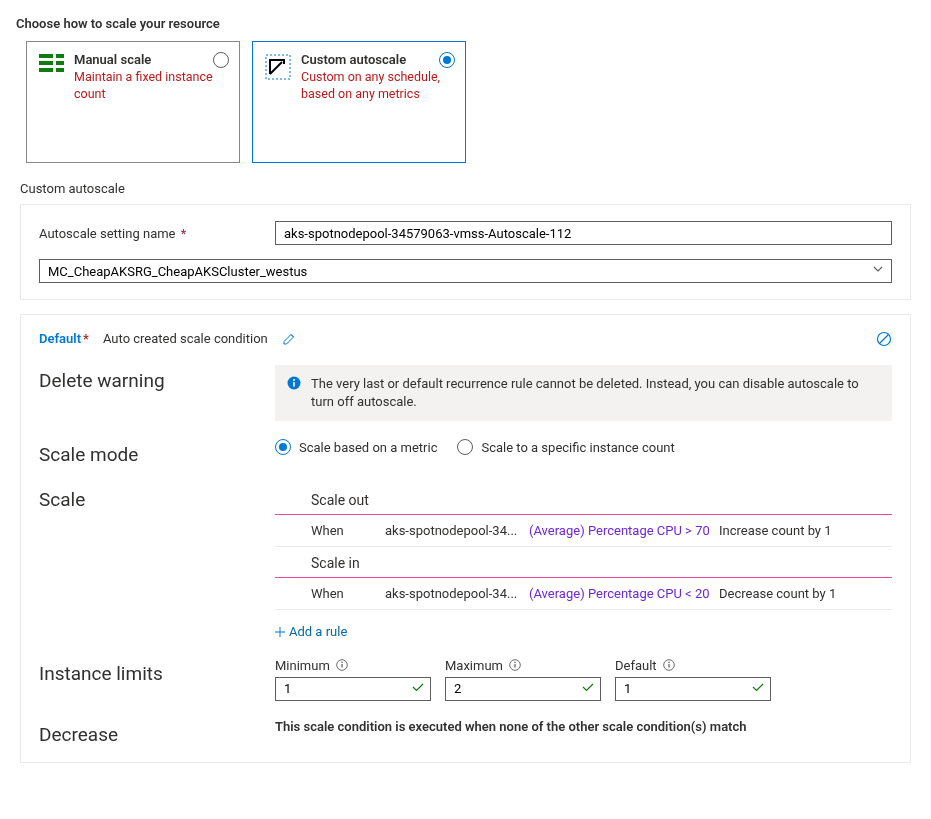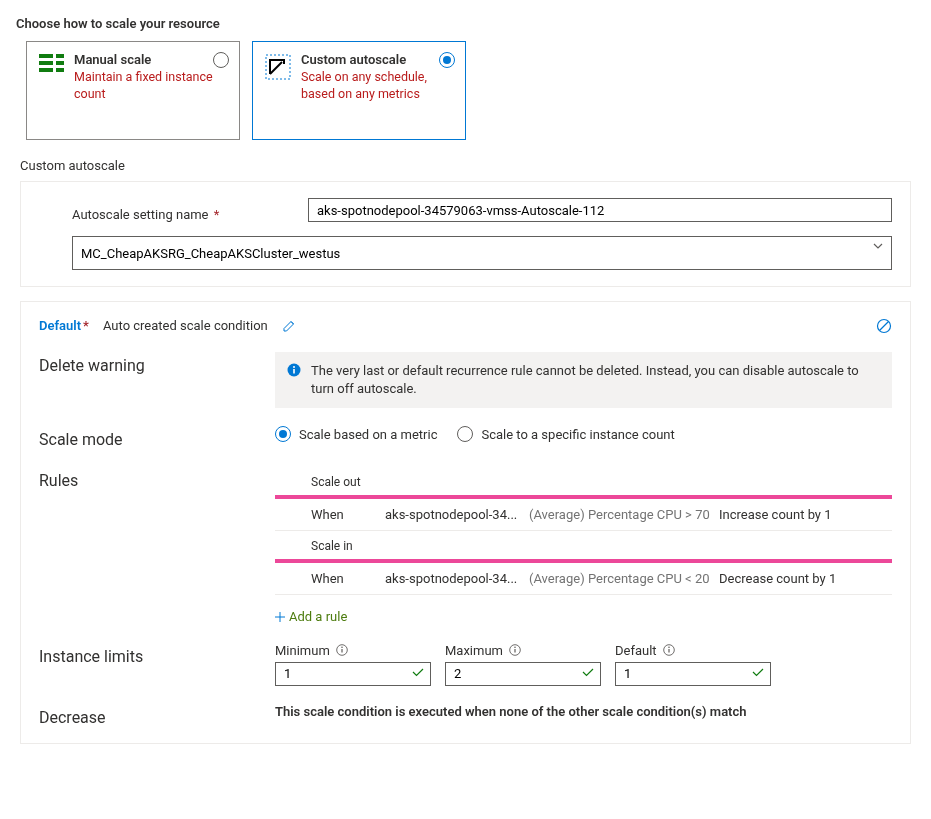--- a/index.html
+++ b/index.html
@@ -7,21 +7,21 @@
     margin: 0;
     padding: 16px;
     font-family: "Segoe UI", -apple-system, BlinkMacSystemFont, Roboto, Arial, sans-serif;
     font-size: 13px;
     color: #323130;
     background: #fff;
   }
   .section-title { font-weight: 600; font-size: 13px; margin-bottom: 10px; }
   .option-cards { display: flex; gap: 12px; margin-left: 10px; margin-bottom: 18px; }
   .option-card {
-    width: 214px; height: 99px;
+    width: 214px; height: 122px;
     border: 1px solid #8a8886;
     padding: 10px 12px;
     position: relative;
     display: flex; gap: 10px;
     cursor: pointer;
   }
   .option-card.selected { border: 1px solid #0078d4; }
   .option-card .radio {
     position: absolute; top: 10px; right: 10px;
     width: 16px; height: 16px; border-radius: 50%;
@@ -38,67 +38,67 @@
   .manual-icon { display:flex; flex-direction:column; gap:3px; }
   .manual-icon .bar { display:flex; gap:3px; }
   .manual-icon .seg { height:4px; background:#107c10; }
   .manual-icon .seg.a { width:14px; }
   .manual-icon .seg.b { width:8px; }
 
   .subsection-title { font-size: 13px; color:#323130; margin: 0px 0 8px 4px; }
 
   .panel { border: 1px solid #edebe9; margin: 0 4px 14px 4px; padding: 16px 18px; }
 
-  .field-row { display:flex; align-items:flex-end; margin-bottom: 14px; margin-left: 33px; }
+  .field-row { display:flex; align-items:center; margin-bottom: 14px; }
   .field-row:last-child { margin-bottom:0; }
   .field-label { width: 236px; font-size:13px; color:#323130; }
   .req { color:#a4262c; margin-left:2px; }
   .text-input {
     flex: 1; height: 24px; padding: 2px 8px; font-size:13px;
     border: 1px solid #605e5c;
     font-family: inherit;
   }
   .select-wrap { flex:1; position:relative; display:flex; }
   .select-input {
-    flex:1; height:34px; padding:2px 28px 2px 8px; font-size:13px;
+    flex:1; height:24px; padding:2px 28px 2px 8px; font-size:13px;
     border:1px solid #605e5c; background:#fff; appearance:none; font-family:inherit;
   }
   .select-caret { position:absolute; right:8px; top:4px; pointer-events:none; }
 
   .condition-header { display:flex; align-items:flex-start; justify-content:space-between; margin-bottom:18px; }
   .condition-header .left { display:flex; align-items:center; gap:14px; }
   .default-label { color:#0078d4; font-weight:600; }
   .condition-name { font-size:13px; }
   .pencil-btn { color:#0078d4; cursor:pointer; display:inline-flex; }
   .forbid-icon { color:#0078d4; }
 
   .cond-row { display:flex; align-items:flex-start; margin-bottom: 18px; }
-  .cond-label { width: 236px; font-size:16px; padding-top:4px; }
+  .cond-label { width: 236px; font-size:19px; padding-top:4px; }
   .cond-content { flex:1; }
 
   .info-bar { background:#f3f2f1; padding:10px 12px; display:flex; gap:10px; align-items:flex-start; line-height:1.4; }
   .info-icon { margin-top: 1px; }
 
   .radio-line { display:flex; align-items:center; gap:20px; }
   .inline-radio { display:flex; align-items:center; gap:8px; cursor:pointer; }
   .r-outer {
     width:16px; height:16px; border:1px solid #605e5c; border-radius:50%;
     display:flex; align-items:center; justify-content:center;
   }
   .r-outer.checked { border-color:#0078d4; }
   .r-outer.checked::after { content:""; width:8px; height:8px; border-radius:50%; background:#0078d4; }
 
   .rules-block { }
-  .rule-heading { font-size:12px; padding: 8px 0 6px 36px; border-bottom:4px solid #ec4899; }
+  .rule-heading { font-size:14px; padding: 8px 0 6px 36px; border-bottom:1px solid #ec4899; }
   .rule-line { display:flex; align-items:center; padding: 8px 0 8px 36px; border-bottom:1px solid #edebe9; font-size:13px; }
   .rule-line .when { width:74px; }
   .rule-line .res { width:144px; white-space:nowrap; overflow:hidden; text-overflow:ellipsis; }
-  .rule-line .metric { width:190px; color:#737373; }
+  .rule-line .metric { width:190px; color:#6d28d9; }
   .rule-line .action { }
-  .add-rule { margin-top:14px; display:inline-flex; align-items:center; gap:4px; color:#4d7c0f; cursor:pointer; }
+  .add-rule { margin-top:14px; display:inline-flex; align-items:center; gap:4px; color:#0369a1; cursor:pointer; }
 
   .limits-row { display:flex; gap:14px; }
   .limit-field { display:flex; flex-direction:column; gap:4px; width:156px; }
   .limit-label { font-size:13px; display:flex; align-items:center; gap:6px; }
   .limit-input-wrap { position:relative; }
   .limit-input { width:100%; height:24px; border:1px solid #605e5c; padding:2px 24px 2px 8px; font-size:13px; font-family:inherit; }
   .check-mark { position:absolute; right:6px; top:3px; color:#107c10; }
 
   .sched-text { font-weight:600; }
 
@@ -141,21 +141,21 @@
         <svg width="26" height="26" viewBox="0 0 26 26">
           <rect x="1" y="1" width="24" height="24" fill="none" stroke="#0078d4" stroke-width="1" stroke-dasharray="2 2"></rect>
           <path d="M 5 20 L 5 6 L 19 6" fill="none" stroke="#000" stroke-width="2"></path>
           <path d="M 15 6 L 19 6 L 19 10" fill="none" stroke="#000" stroke-width="2"></path>
           <line x1="5" y1="20" x2="17" y2="8" stroke="#000" stroke-width="2"></line>
         </svg>
       </span>
     </div>
     <div>
       <div class="title">Custom autoscale</div>
-      <div class="desc">Scale on any schedule, based on any metrics</div>
+      <div class="desc">Custom on any schedule, based on any metrics</div>
     </div>
   </div>
 </div>
 
 <div class="subsection-title">Custom autoscale</div>
 
 <div class="panel">
   <div class="field-row">
     <div class="field-label">
       <span>Autoscale setting name</span><span class="req"> *</span>
@@ -221,21 +221,21 @@
         </span>
         <span class="inline-radio">
           <span class="r-outer"></span>
           <span>Scale to a specific instance count</span>
         </span>
       </div>
     </div>
   </div>
 
   <div class="cond-row">
-    <div class="cond-label">Rules</div>
+    <div class="cond-label">Scale</div>
     <div class="cond-content rules-block">
       <div class="rule-heading">Scale out</div>
       <div class="rule-line">
         <span class="when">When</span>
         <span class="res">aks-spotnodepool-34...</span>
         <span class="metric">(Average) Percentage CPU &gt; 70</span>
         <span class="action">Increase count by 1</span>
       </div>
       <div class="rule-heading">Scale in</div>
       <div class="rule-line">

